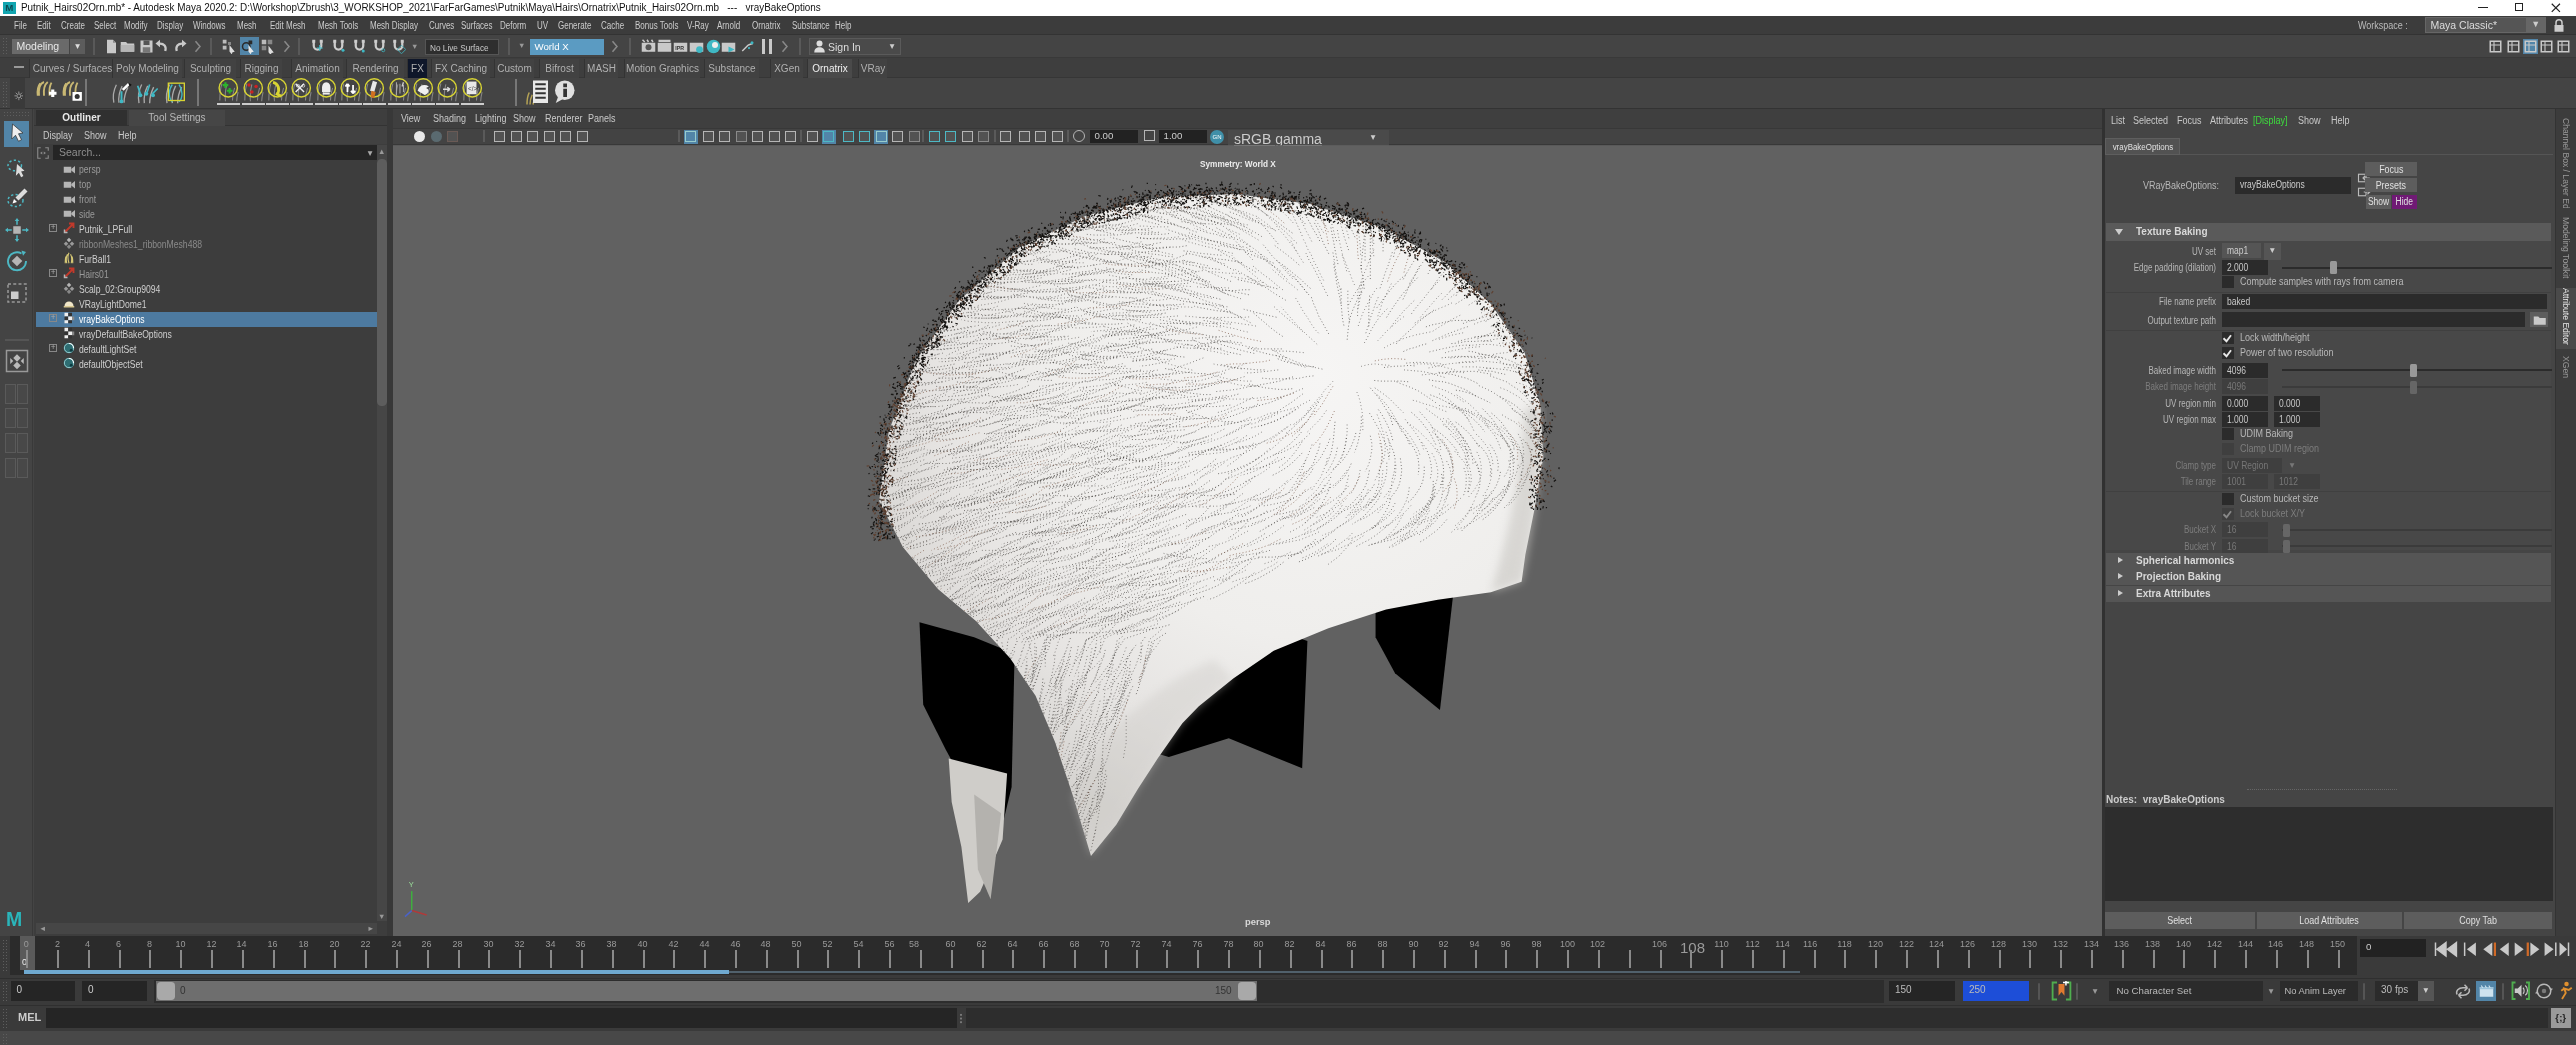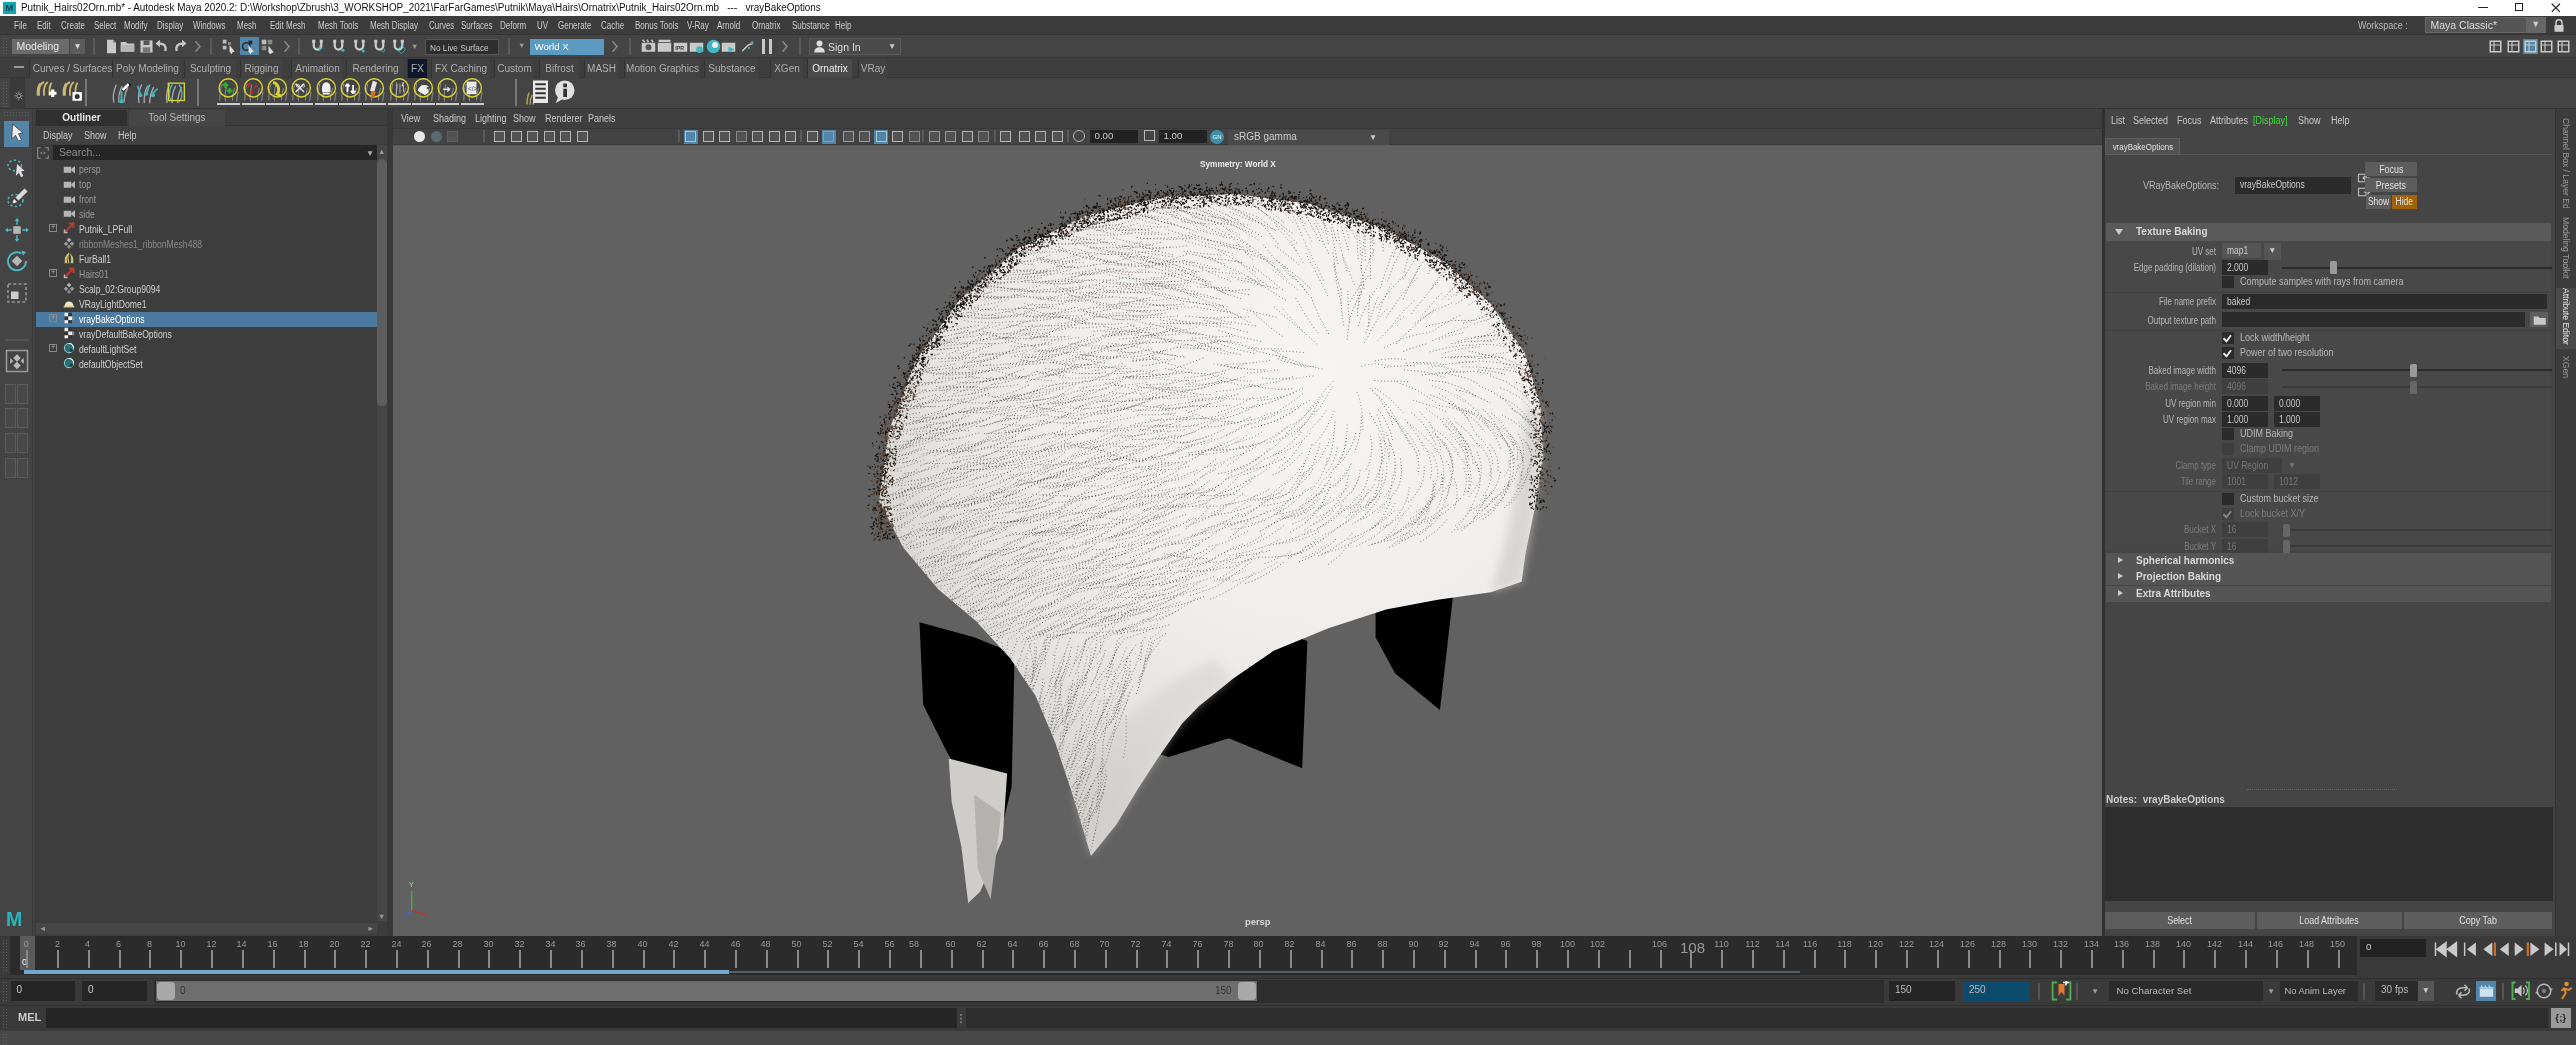--- a/index.html
+++ b/index.html
@@ -554,21 +554,21 @@
 <div class="abs" style="left:678px;top:130px;width:1.5px;height:12px;background:#5a5a5a;"></div>
 <div class="abs" style="left:800px;top:130px;width:1.5px;height:12px;background:#5a5a5a;"></div>
 <div class="abs" style="left:922px;top:130px;width:1.5px;height:12px;background:#5a5a5a;"></div>
 <div class="abs" style="left:994px;top:130px;width:1.5px;height:12px;background:#5a5a5a;"></div>
 <div class="abs" style="left:1067px;top:130px;width:1.5px;height:12px;background:#5a5a5a;"></div>
 <div class="abs" style="left:1073px;top:130px;width:12px;height:12px;border-radius:6.7px;border:1.5px solid #b5b5b5;"></div>
 <div class="abs" style="left:1090px;top:130px;width:48px;height:12.7px;background:#222;color:#ccc;font-size:9.7px;padding:0 4.5px;">0.00</div>
 <div class="abs" style="left:1144px;top:130px;width:10.5px;height:11.2px;border:1.5px solid #b5b5b5;"></div>
 <div class="abs" style="left:1159px;top:130px;width:48px;height:12.7px;background:#222;color:#ccc;font-size:9.7px;padding:0 4.5px;">1.00</div>
 <div class="abs" style="left:1210px;top:130px;width:14.2px;height:14.2px;border-radius:7.5px;background:#3f8fa8;color:#fff;font-size:6px;text-align:center;line-height:14.2px;">GN</div>
-<div class="abs" style="left:1228px;top:130px;width:161px;height:25px;background:#4a4a4a;color:#ccc;font-size:10px;padding:0.7px 6px;">sRGB gamma</div>
+<div class="abs" style="left:1228px;top:130px;width:161px;height:25px;background:#4a4a4a;color:#ccc;font-size:14px;padding:0.7px 6px;text-decoration:underline;">sRGB gamma</div>
 <div class="abs" style="left:1369px;top:133px;color:#ccc;font-size:8.2px;">▼</div>
 <svg class="abs" style="left:393px;top:145px;font-size:15px" width="1709" height="792" viewBox="524 193 2282 1057">
 <defs>
 <radialGradient id="gd" cx="1760" cy="500" r="640" gradientUnits="userSpaceOnUse">
 <stop offset="0" stop-color="#f6f5f4"></stop>
         <stop offset="0.55" stop-color="#efeeec"></stop>
 <stop offset="0.8" stop-color="#e6e4e2"></stop>
         <stop offset="1" stop-color="#d6d4d1"></stop>
 </radialGradient>
 <filter id="blur6">
@@ -623,21 +623,21 @@
     <rect x="2" y="3" width="10" height="10" fill="none" stroke="#bbb" stroke-width="1.5"></rect>
     <path d="M17 8h-8M11 5l-3 3 3 3" stroke="#bbb" stroke-width="1.5" fill="none"></path>
   </svg>
 <svg class="abs" style="left:2357px;top:186px" width="13.5" height="12" viewBox="0 0 18 16">
     <rect x="2" y="3" width="10" height="10" fill="none" stroke="#bbb" stroke-width="1.5"></rect>
     <path d="M9 8h8M14 5l3 3-3 3" stroke="#bbb" stroke-width="1.5" fill="none"></path>
   </svg>
 <div class="abs" style="left:2365px;top:162px;width:52px;height:14.2px;background:#5d5d5d;color:#e0e0e0;font-size:10.5px;text-align:center;line-height:14.2px;"><span style="display:inline-block;transform:scaleX(0.85);">Focus</span></div>
 <div class="abs" style="left:2365px;top:178px;width:52px;height:14.2px;background:#5d5d5d;color:#e0e0e0;font-size:10.5px;text-align:center;line-height:14.2px;"><span style="display:inline-block;transform:scaleX(0.85);">Presets</span></div>
 <div class="abs" style="left:2366px;top:195px;width:25px;height:13.5px;background:#5d5d5d;color:#e0e0e0;font-size:10px;text-align:center;line-height:13.5px;"><span style="display:inline-block;transform:scaleX(0.85);">Show</span></div>
-<div class="abs" style="left:2392px;top:195px;width:25px;height:13.5px;background:#a16207;color:#e0e0e0;font-size:10px;text-align:center;line-height:13.5px;"><span style="display:inline-block;transform:scaleX(0.85);">Hide</span></div>
+<div class="abs" style="left:2392px;top:195px;width:25px;height:13.5px;background:#701a75;color:#e0e0e0;font-size:10px;text-align:center;line-height:13.5px;"><span style="display:inline-block;transform:scaleX(0.85);">Hide</span></div>
 <div class="abs" style="left:2106px;top:223px;width:445px;height:18px;background:#5a5a5a;color:#d8d8d8;font-size:10px;font-weight:bold;padding:3px 0 0 30px;">Texture Baking</div>
 <div class="abs" style="left:2115px;top:229px;width:0;height:0;border-left:4.5px solid transparent;border-right:4.5px solid transparent;border-top:6px solid #ccc;"></div>
 <div class="abs" style="left:2106px;top:241px;width:445px;height:309px;background:#484848;"></div>
 <div class="abs cxr" style="left:1991px;top:246px;width:225px;text-align:right;font-size:10px;color:#b8b8b8;white-space:nowrap;">UV set</div>
 <div class="abs" style="left:2222px;top:243px;width:39px;height:15px;background:#555;color:#ccc;font-size:10px;padding:1.5px 4.5px;white-space:nowrap;"><span style="display:inline-block;transform:scaleX(0.85);transform-origin:0 50%;">map1</span></div>
 <div class="abs" style="left:2264px;top:243px;width:16.5px;height:16.5px;background:#555;color:#ccc;font-size:8.2px;text-align:center;line-height:16.5px;">▼</div>
 <div class="abs cxr" style="left:1991px;top:262px;width:225px;text-align:right;font-size:10px;color:#b8b8b8;white-space:nowrap;">Edge padding (dilation)</div>
 <div class="abs" style="left:2222px;top:260px;width:46px;height:15px;background:#2b2b2b;color:#c9c9c9;font-size:10px;padding:1.5px 4.5px;white-space:nowrap;"><span style="display:inline-block;transform:scaleX(0.85);transform-origin:0 50%;">2.000</span></div>
 <div class="abs" style="left:2282px;top:267px;width:270px;height:2.2px;background:#2b2b2b;"></div>
 <div class="abs" style="left:2330px;top:261px;width:6.7px;height:12.7px;background:#999;border-radius:1.5px;"></div>
@@ -899,21 +899,21 @@
 <div class="abs" style="left:1.5px;top:981px;width:6px;height:21px;background-image:radial-gradient(#5e5e5e 0.7px, transparent 0.7px);background-size:3px 3px;"></div>
 <div class="abs" style="left:10.5px;top:981px;width:64px;height:19.5px;background:#252525;color:#ccc;font-size:10px;padding:3px 6px;">0</div>
 <div class="abs" style="left:82px;top:981px;width:65px;height:19.5px;background:#252525;color:#ccc;font-size:10px;padding:3px 6px;">0</div>
 <div class="abs" style="left:154px;top:980px;width:1730px;height:22.5px;background:#2d2d2d;"></div>
 <div class="abs" style="left:156px;top:981px;width:1101px;height:19.5px;background:#6e6e6e;"></div>
 <div class="abs" style="left:157px;top:982px;width:18px;height:18px;background:#a9a9a9;border-radius:3.7px;"></div>
 <div class="abs" style="left:180px;top:985px;font-size:10px;color:#333;">0</div>
 <div class="abs" style="left:1215px;top:985px;font-size:10px;color:#333;">150</div>
 <div class="abs" style="left:1238px;top:982px;width:18px;height:18px;background:#a9a9a9;border-radius:3.7px;"></div>
 <div class="abs" style="left:1889px;top:981px;width:66px;height:19.5px;background:#252525;color:#bbb;font-size:10px;padding:3px 6px;">150</div>
-<div class="abs" style="left:1963px;top:981px;width:66px;height:19.5px;background:#0c4a6e;color:#bbb;font-size:10px;padding:3px 6px;">250</div>
+<div class="abs" style="left:1963px;top:981px;width:66px;height:19.5px;background:#1d4ed8;color:#bbb;font-size:10px;padding:3px 6px;">250</div>
 <div class="abs" style="left:2038px;top:983px;width:2.2px;height:16.5px;background:#555;border-radius:1.5px;"></div>
 <svg class="abs" style="left:2051px;top:981px" width="21" height="20" viewBox="0 0 28 27">
     <path d="M8 2H2v23h6M20 2h6v23h-6" stroke="#4fae4f" stroke-width="2.5" fill="none"></path>
     <path d="M10 4h8v16l-4-5-4 5z" fill="#e07a30"></path>
     <path d="M16 2h8M20 -1v7" stroke="#fff" stroke-width="2"></path>
   </svg>
 <div class="abs" style="left:2076px;top:983px;width:2.2px;height:16.5px;background:#555;border-radius:1.5px;"></div>
 <div class="abs" style="left:2091px;top:987px;color:#999;font-size:8.2px;">▼</div>
 <div class="abs" style="left:2109px;top:981px;width:154px;height:19.5px;background:#2b2b2b;color:#bbb;font-size:9.7px;padding:3.7px 7.5px;white-space:nowrap;">No Character Set</div>
 <div class="abs" style="left:2267px;top:987px;color:#999;font-size:8.2px;">▼</div>

